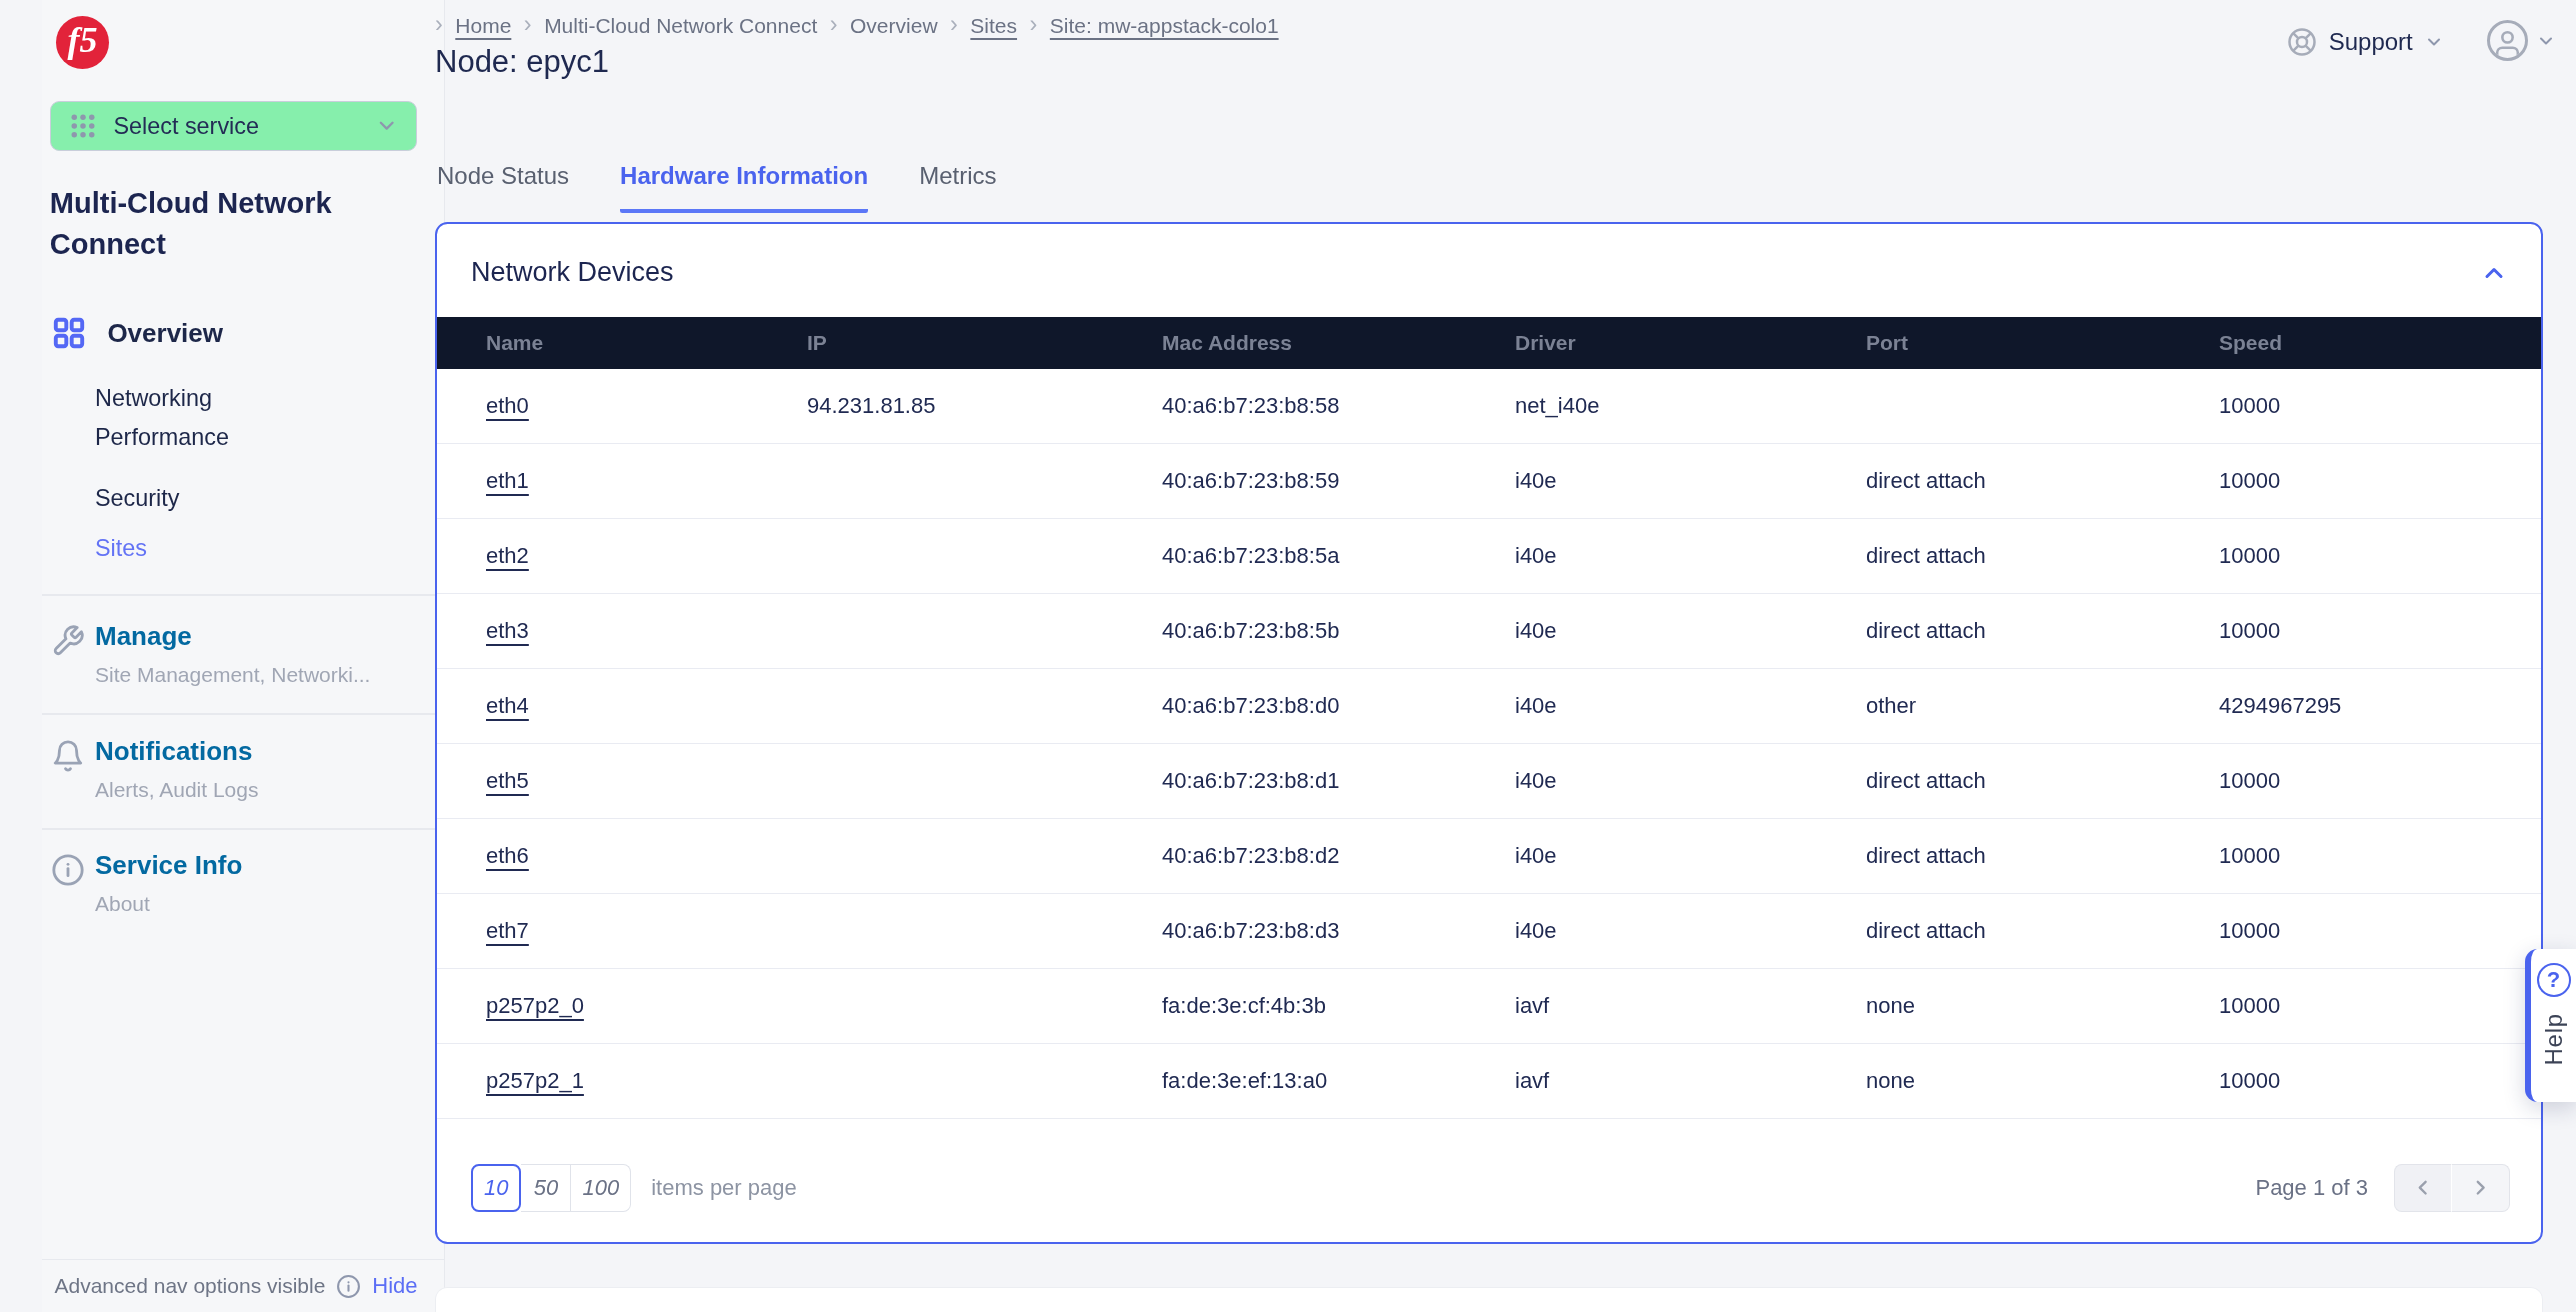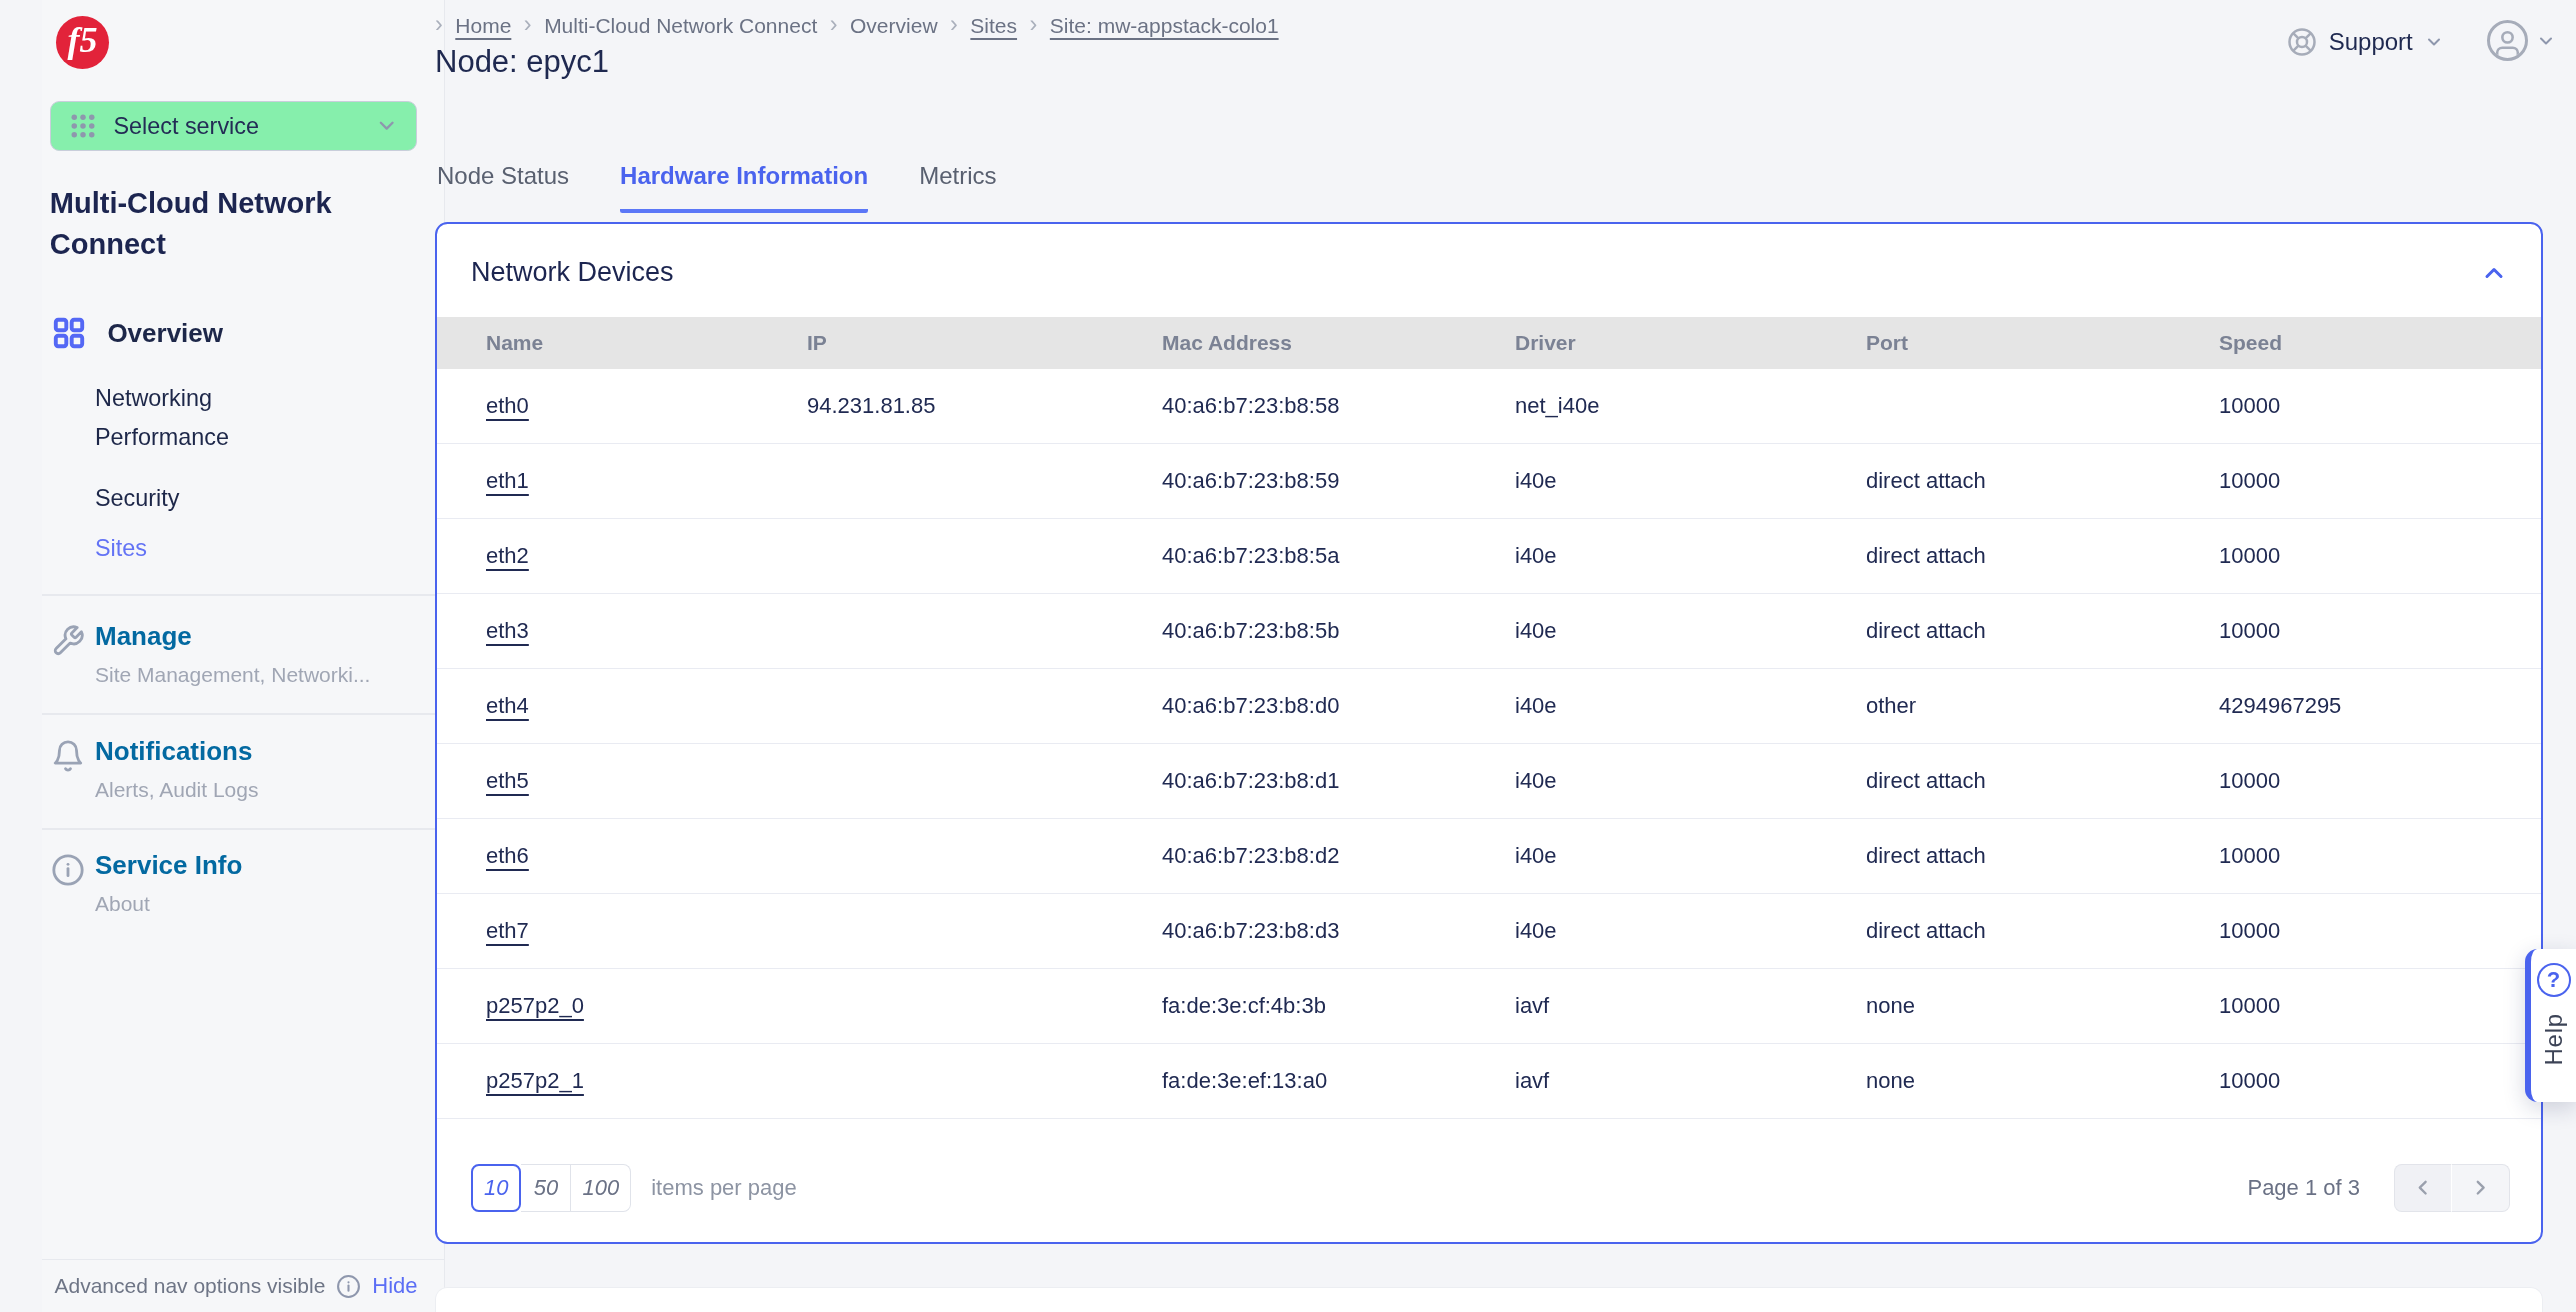--- a/index.html
+++ b/index.html
@@ -51,34 +51,34 @@
   .tab.active { color:#4a63ee; font-weight:700; border-bottom-color:#5b77f7; }
 
   
   .card { position:absolute; left:435px; top:222px; width:2108px; height:1022px; background:#fff;
           border:2.3px solid #4a63ee; border-radius:12.5px; overflow:hidden; }
   .card-head { height:93px; display:flex; align-items:center; justify-content:space-between; padding:4px 33px 0 34px; }
   .card-title { font-size:27px; font-weight:500; color:#1c2550; }
   .collapse-btn { cursor:pointer; display:flex; align-items:center; }
 
   .trow { display:grid; grid-template-columns:321px 355px 353px 351px 353px 1fr; align-items:center; padding:0 31px 0 49px; }
-  .thead { height:52px; background:#e5e5e5; }
+  .thead { height:52px; background:#0f172a; }
   .thead .th { font-size:21px; font-weight:700; color:#7b8294; }
   .tbody-row { height:75px; border-bottom:1.6px solid #e9ebf2; }
   .cell { font-size:22px; color:#202a52; }
   .cell-link { font-size:22px; color:#202a52; text-decoration:underline; text-underline-offset:5.5px; text-decoration-thickness:1.6px; cursor:pointer; }
 
   .pagination { display:flex; align-items:center; padding:45px 31px 0 34px; }
   .size-group { display:flex;font-style:italic; }
   .size-btn { min-width:50px; height:48px; padding:0 11px; display:flex; align-items:center; justify-content:center;
               background:#fff; border:1.6px solid #e0e3ea; border-left-width:0; font-size:22px; color:#6a7185; cursor:pointer; }
   .size-btn.selected { border:2.3px solid #4a63ee; border-radius:7.8px; color:#4a63ee; position:relative; z-index:2; }
   .size-btn:last-child { border-radius:0 7.8px 7.8px 0; }
   .items-label { margin-left:20px; font-size:22px; color:#8d94a3; }
-  .pag-right { margin-left:auto; display:flex; align-items:center; gap:34px; }
+  .pag-right { margin-left:auto; display:flex; align-items:center; gap:26px; }
   .page-status { font-size:22px; color:#6a7185; }
   .nav-group { display:flex; }
   .nav-btn { width:58px; height:48px; display:flex; align-items:center; justify-content:center;
              background:#f0f1f5; border:1.6px solid #e2e4ea; cursor:pointer; }
   .nav-btn.prev { border-radius:7.8px 0 0 7.8px; border-right:1.6px solid #fff; }
   .nav-btn.next { border-radius:0 7.8px 7.8px 0; border-left:none; background:#f4f5f8; }
 
   .next-card { position:absolute; left:435px; top:1287px; width:2108px; height:26.5px; background:#fff;
                border:1.6px solid #eceef2; border-bottom:none; border-radius:12.5px 12.5px 0 0; }
 

